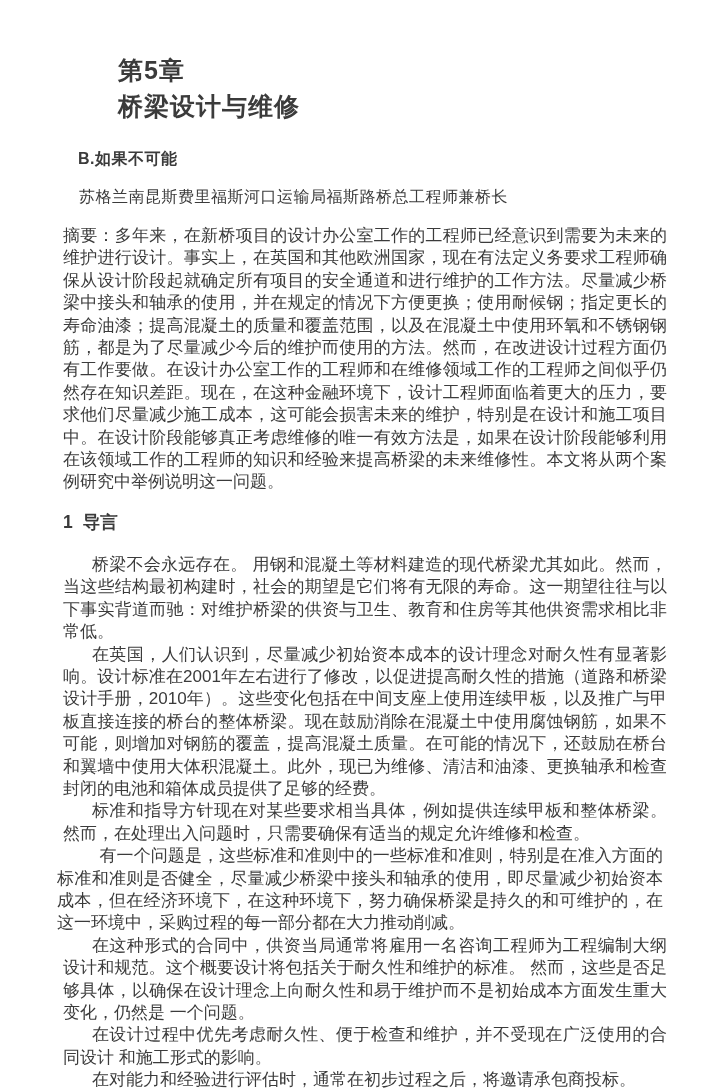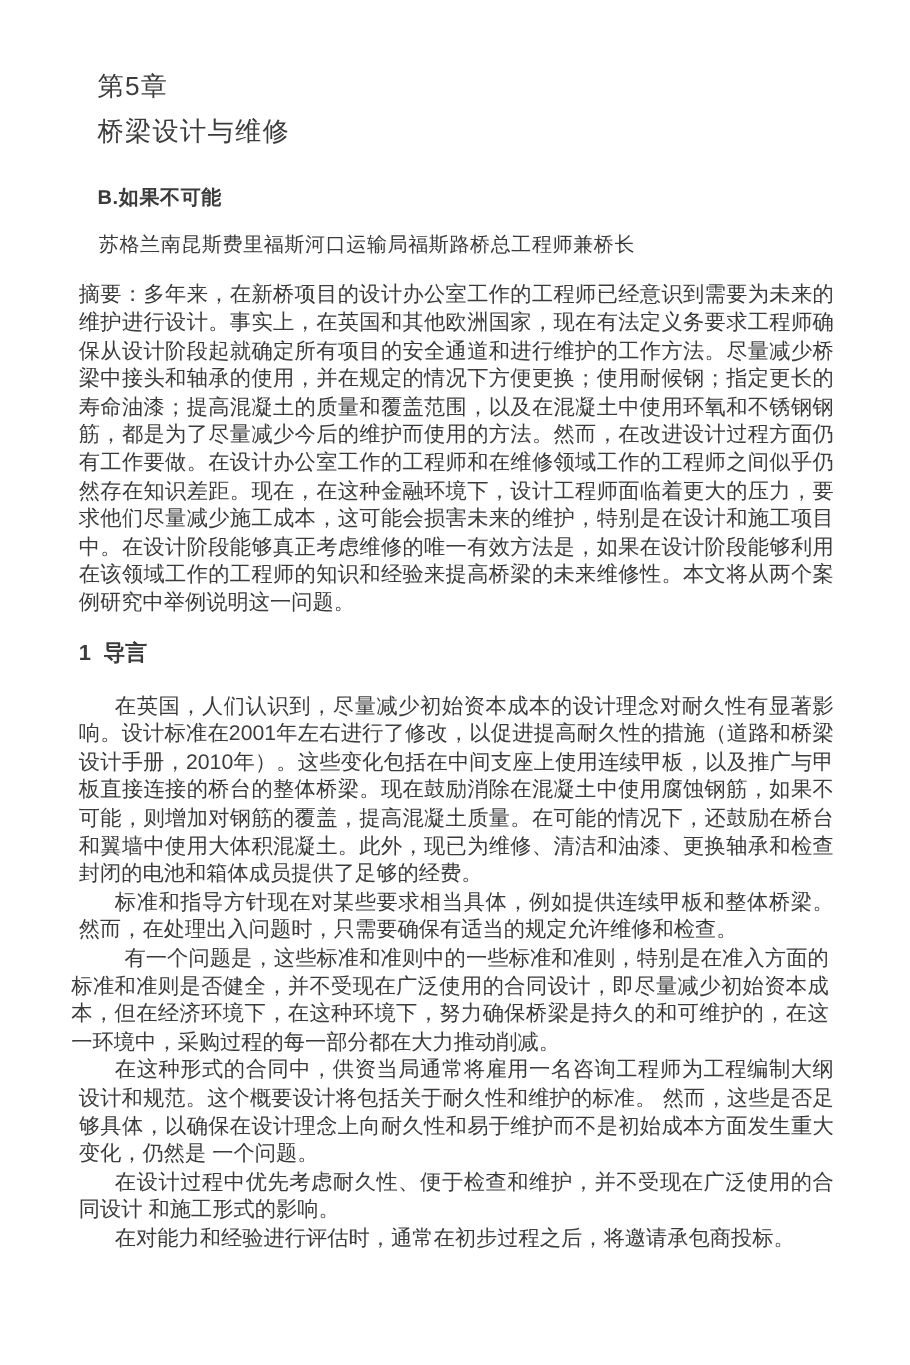--- a/index.html
+++ b/index.html
@@ -17,24 +17,25 @@
     overflow: hidden;
     box-sizing: border-box;
   }
   .content {
     padding: 52px 61px 0 63px;
   }
   .chapter-block {
     margin-left: 15px;
   }
   .chapter-line {
-    font-size: 21px;
+    font-size: 25px;
     line-height: 36px;
-    font-weight: 400;
+    font-weight: 700;
     letter-spacing: 1px;
+    margin-left: 40px;
   }
   .author-name {
     margin: 24px 0 0 15px;
     font-size: 16px;
     line-height: 22px;
     font-weight: 600;
     letter-spacing: 0.5px;
   }
   .author-affiliation {
     margin: 16px;
@@ -88,22 +89,23 @@
     </div>
 
     <p class="author-name">B.如果不可能</p>
     <p class="author-affiliation">苏格兰南昆斯费里福斯河口运输局福斯路桥总工程师兼桥长</p>
 
     <p class="abstract">摘要：多年来，在新桥项目的设计办公室工作的工程师已经意识到需要为未来的维护进行设计。事实上，在英国和其他欧洲国家，现在有法定义务要求工程师确保从设计阶段起就确定所有项目的安全通道和进行维护的工作方法。尽量减少桥梁中接头和轴承的使用，并在规定的情况下方便更换；使用耐候钢；指定更长的寿命油漆；提高混凝土的质量和覆盖范围，以及在混凝土中使用环氧和不锈钢钢筋，都是为了尽量减少今后的维护而使用的方法。然而，在改进设计过程方面仍有工作要做。在设计办公室工作的工程师和在维修领域工作的工程师之间似乎仍然存在知识差距。现在，在这种金融环境下，设计工程师面临着更大的压力，要求他们尽量减少施工成本，这可能会损害未来的维护，特别是在设计和施工项目中。在设计阶段能够真正考虑维修的唯一有效方法是，如果在设计阶段能够利用在该领域工作的工程师的知识和经验来提高桥梁的未来维修性。本文将从两个案例研究中举例说明这一问题。</p>
 
     <h2 class="section-heading"><span class="sec-num">1</span><span>导言</span></h2>
 
     <div class="body-text">
+      <p class="para">桥梁不会永远存在。 用钢和混凝土等材料建造的现代桥梁尤其如此。然而，当这些结构最初构建时，社会的期望是它们将有无限的寿命。这一期望往往与以下事实背道而驰：对维护桥梁的供资与卫生、教育和住房等其他供资需求相比非常低。</p>
       <p class="para">在英国，人们认识到，尽量减少初始资本成本的设计理念对耐久性有显著影响。设计标准在2001年左右进行了修改，以促进提高耐久性的措施（道路和桥梁设计手册，2010年）。这些变化包括在中间支座上使用连续甲板，以及推广与甲板直接连接的桥台的整体桥梁。现在鼓励消除在混凝土中使用腐蚀钢筋，如果不可能，则增加对钢筋的覆盖，提高混凝土质量。在可能的情况下，还鼓励在桥台和翼墙中使用大体积混凝土。此外，现已为维修、清洁和油漆、更换轴承和检查封闭的电池和箱体成员提供了足够的经费。</p>
       <p class="para">标准和指导方针现在对某些要求相当具体，例如提供连续甲板和整体桥梁。 然而，在处理出入问题时，只需要确保有适当的规定允许维修和检查。</p>
-      <p class="para outdent">有一个问题是，这些标准和准则中的一些标准和准则，特别是在准入方面的标准和准则是否健全，并不受现在广泛使用的合同设计，即尽量减少初始资本成本，但在经济环境下，在这种环境下，努力确保桥梁是持久的和可维护的，在这一环境中，采购过程的每一部分都在大力推动削减。</p>
+      <p class="para outdent">有一个问题是，这些标准和准则中的一些标准和准则，特别是在准入方面的标准和准则是否健全，尽量减少桥梁中接头和轴承的使用，即尽量减少初始资本成本，但在经济环境下，在这种环境下，努力确保桥梁是持久的和可维护的，在这一环境中，采购过程的每一部分都在大力推动削减。</p>
       <p class="para">在这种形式的合同中，供资当局通常将雇用一名咨询工程师为工程编制大纲设计和规范。这个概要设计将包括关于耐久性和维护的标准。 然而，这些是否足够具体，以确保在设计理念上向耐久性和易于维护而不是初始成本方面发生重大变化，仍然是 一个问题。</p>
       <p class="para">在设计过程中优先考虑耐久性、便于检查和维护，并不受现在广泛使用的合同设计 和施工形式的影响。</p>
       <p class="para">在对能力和经验进行评估时，通常在初步过程之后，将邀请承包商投标。</p>
     </div>
 
   </div>
 </div>
 
 </body></html>

